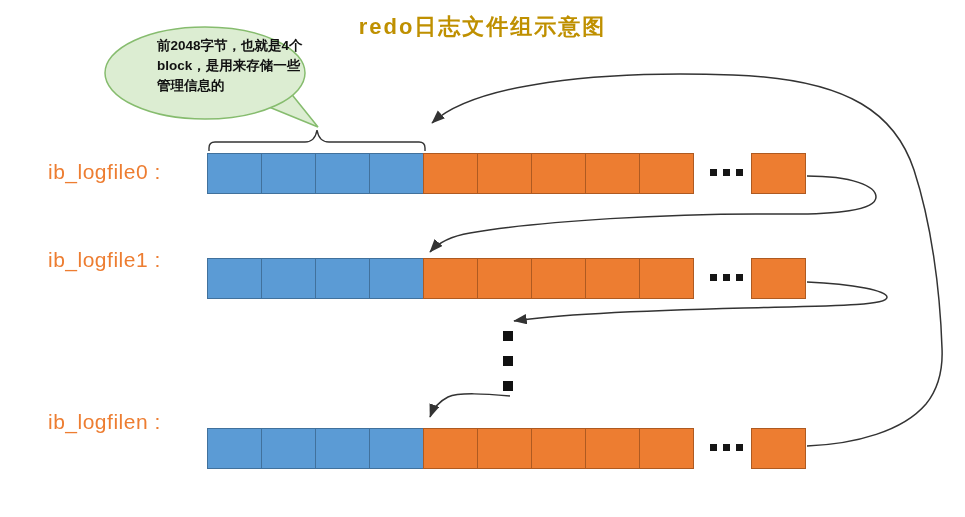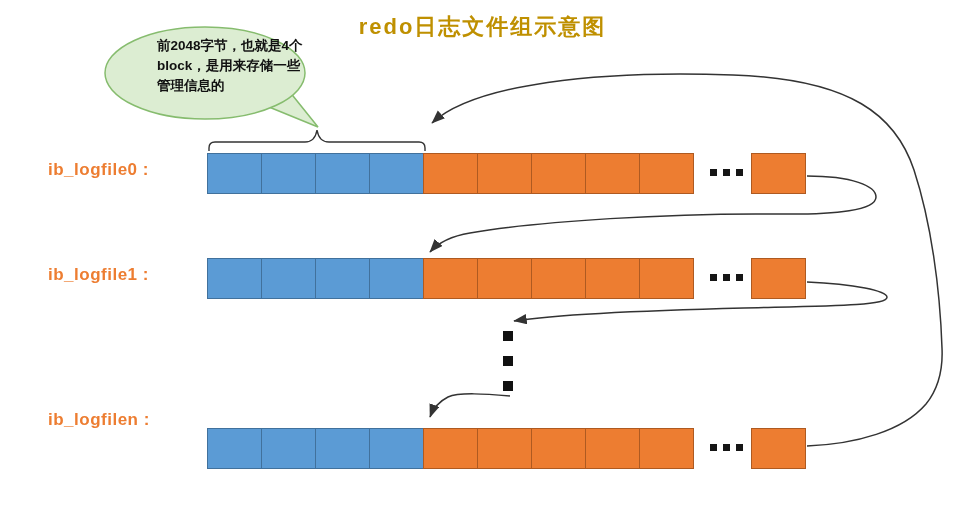--- a/index.html
+++ b/index.html
@@ -12,21 +12,21 @@
     position:absolute;left:0;top:12px;width:965px;text-align:center;
     font-size:22px;font-weight:bold;letter-spacing:2px;color:var(--title,#BF9000);
   }
   .callout-text{
     position:absolute;left:122px;top:36px;width:190px;
     font-size:13.5px;font-weight:600;line-height:20px;color:#111;
     white-space:pre-line;
     margin-left:35px;
   }
   .row-label{
-    position:absolute;left:48px;font-size:17px;font-weight:bold;
+    position:absolute;left:48px;font-size:21px;font-weight:normal;
     color:var(--label,#ED7D31);letter-spacing:0.5px;
   }
   .blocks-main{position:absolute;left:207px;display:flex;}
   .block{
     box-sizing:border-box;width:55px;height:41px;flex:0 0 55px;
   }
   .block+.block{margin-left:-1px;}
   .block.blue{background:var(--block-blue,#5B9BD5);border:1px solid var(--block-blue-border,#41719C);}
   .block.orange{background:var(--block-orange,#ED7D31);border:1px solid var(--block-orange-border,#AE5A21);}
   .blocks-tail{position:absolute;left:751px;display:flex;}
@@ -84,21 +84,21 @@
       <span class="dot"></span>
         <span class="dot"></span>
         <span class="dot"></span>
     </div>
     <div class="blocks-tail" style="top:153px">
         <div class="block orange"></div>
       </div>
   </div>
 
   <div>
-    <div class="row-label" style="top:265px">ib_logfile1 :</div>
+    <div class="row-label" style="top:248px">ib_logfile1 :</div>
     <div class="blocks-main" style="top:258px">
         <div class="block blue"></div>
         <div class="block blue"></div>
         <div class="block blue"></div>
         <div class="block blue"></div>
         <div class="block orange"></div>
         <div class="block orange"></div>
         <div class="block orange"></div>
         <div class="block orange"></div>
         <div class="block orange"></div>

